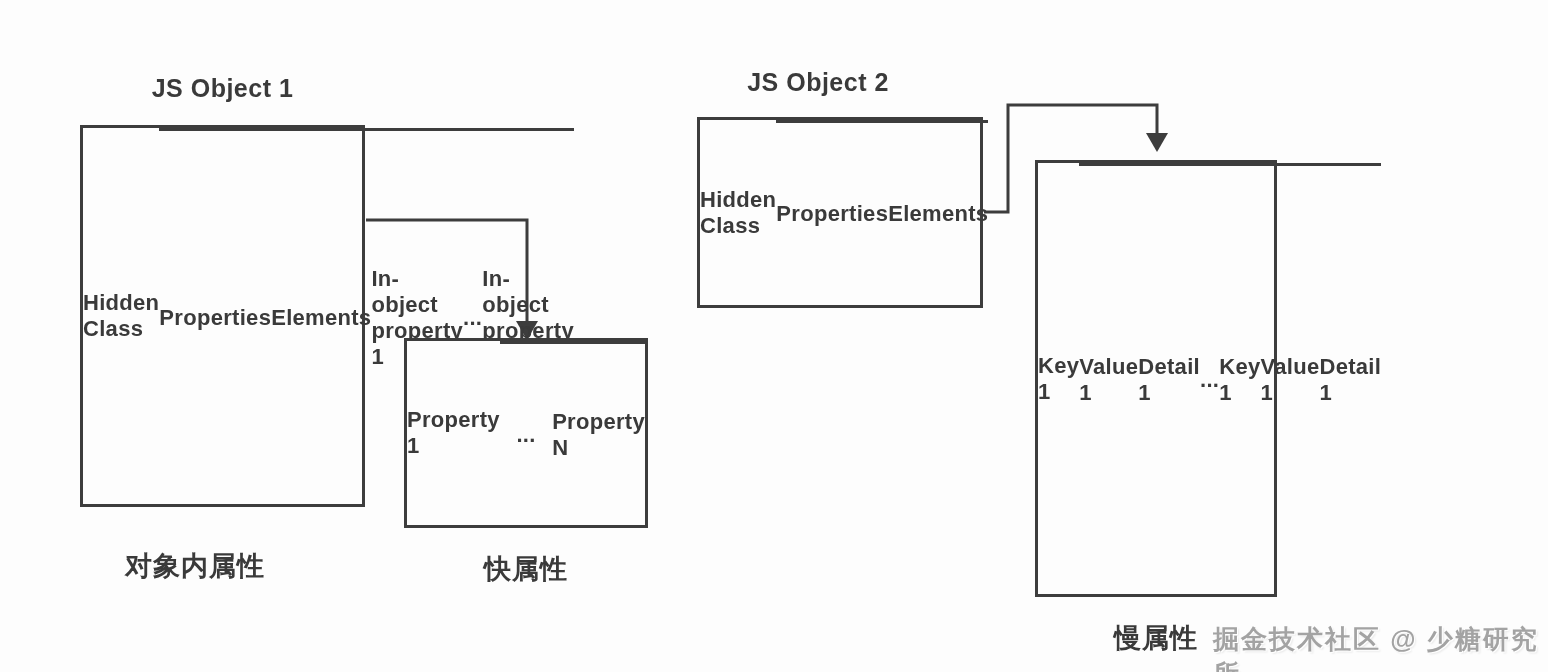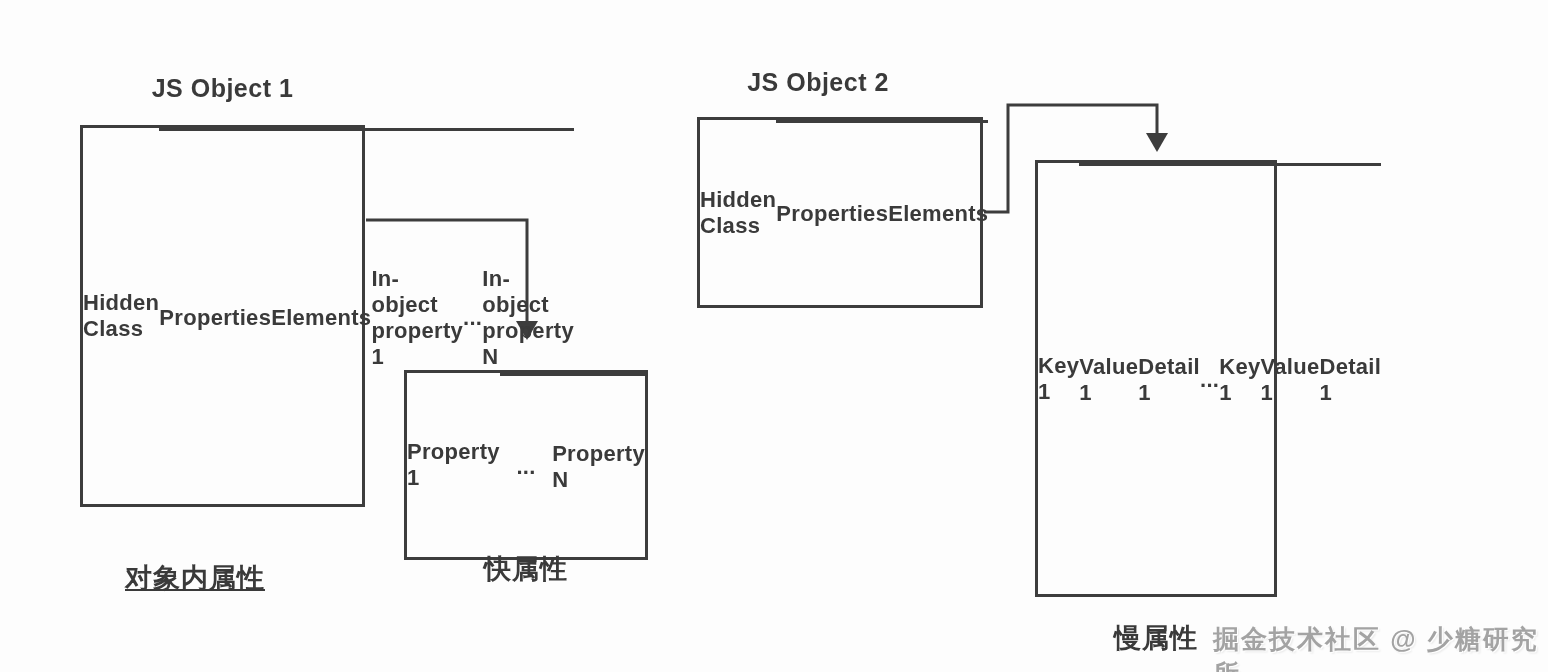--- a/index.html
+++ b/index.html
@@ -89,23 +89,23 @@
 
   <div class="box" style="left:80px; top:125px; width:285px; height:382px;">
     <div class="row">Hidden Class</div>
     <div class="row">Properties</div>
     <div class="row">Elements</div>
     <div class="row">In-object property 1</div>
     <div class="row">...</div>
     <div class="row">In-object property N</div>
   </div>
 
-  <div class="caption" style="left:60px; top:560px; width:270px;text-decoration:underline;">对象内属性</div>
+  <div class="caption" style="left:60px; top:548px; width:270px;">对象内属性</div>
 
-  <div class="box" style="left:404px; top:338px; width:244px; height:190px;margin-top:32px;">
+  <div class="box" style="left:404px; top:338px; width:244px; height:190px;">
     <div class="row">Property 1</div>
     <div class="row">...</div>
     <div class="row">Property N</div>
   </div>
 
   <div class="caption" style="left:404px; top:551px; width:244px;">快属性</div>
 
   <div class="obj-title" style="left:675px; top:68px; width:286px;">JS Object 2</div>
 
   <div class="box" style="left:697px; top:117px; width:286px; height:191px;">

